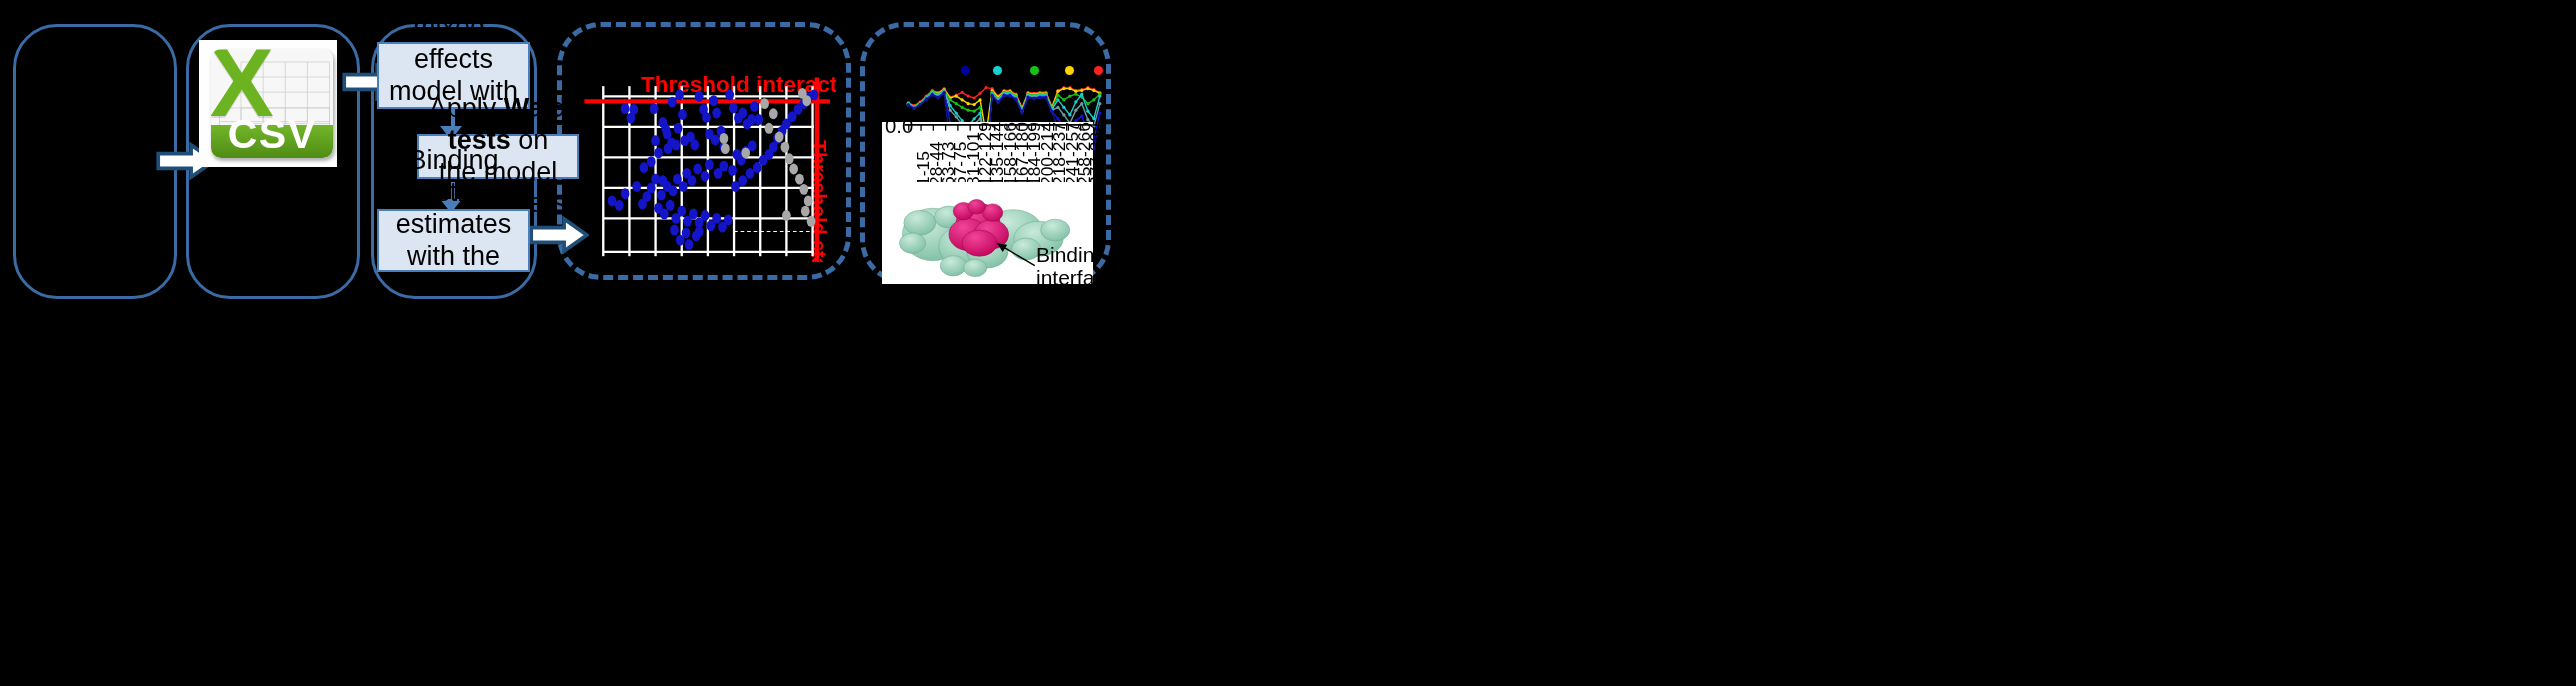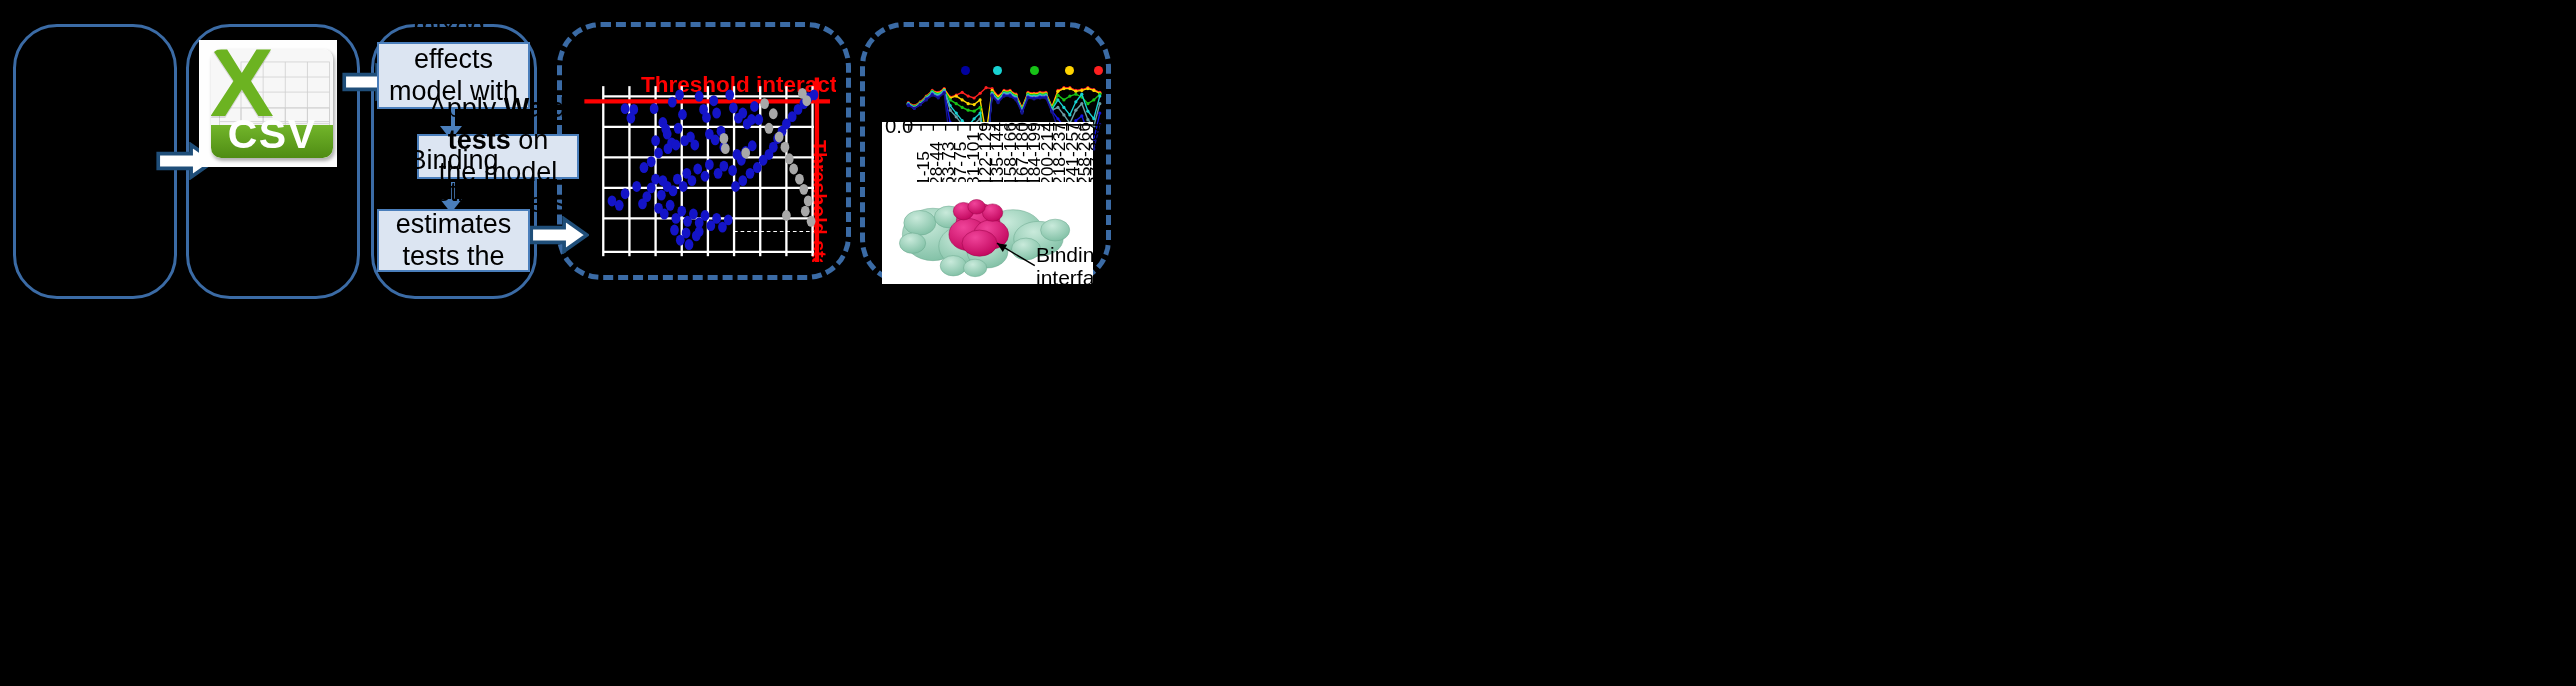--- a/index.html
+++ b/index.html
@@ -131,21 +131,21 @@
     </div>
   </div>
 
   <div class="vconn" style="left:451px;top:182px;height:20.4px;"></div>
   <div class="vtip" style="left:440px;top:199px;"></div>
 
   <div class="pbox" style="left:377px;top:209px;width:153px;height:63px;">
     <div>
       <span>Binding testing</span><br>
       <span>estimates</span><br>
-      <span>tests the </span><b>BH</b><span> procedure</span>
+      <span>with the </span><b>BH</b><span> procedure</span>
     </div>
   </div>
 
   <div class="scatterwrap" style="left:574px;top:44px;width:262px;height:218px;">
     <div class="sc-title" style="left:67px;top:28px;">Threshold interaction</div>
     <div class="sc-vtitle" style="left:256px;top:96px;">Threshold state</div>
 
     <svg width="262" height="218" viewBox="0 0 360 300" style="position:absolute;left:0;top:0;">
 
       <g stroke="#ffffff" stroke-width="3.2">

